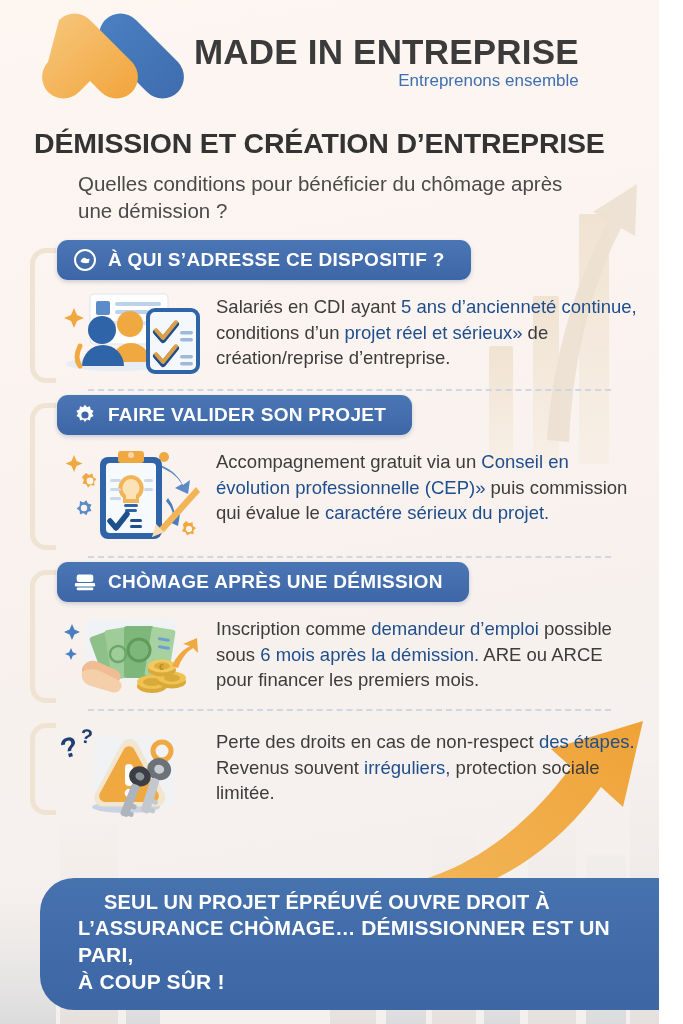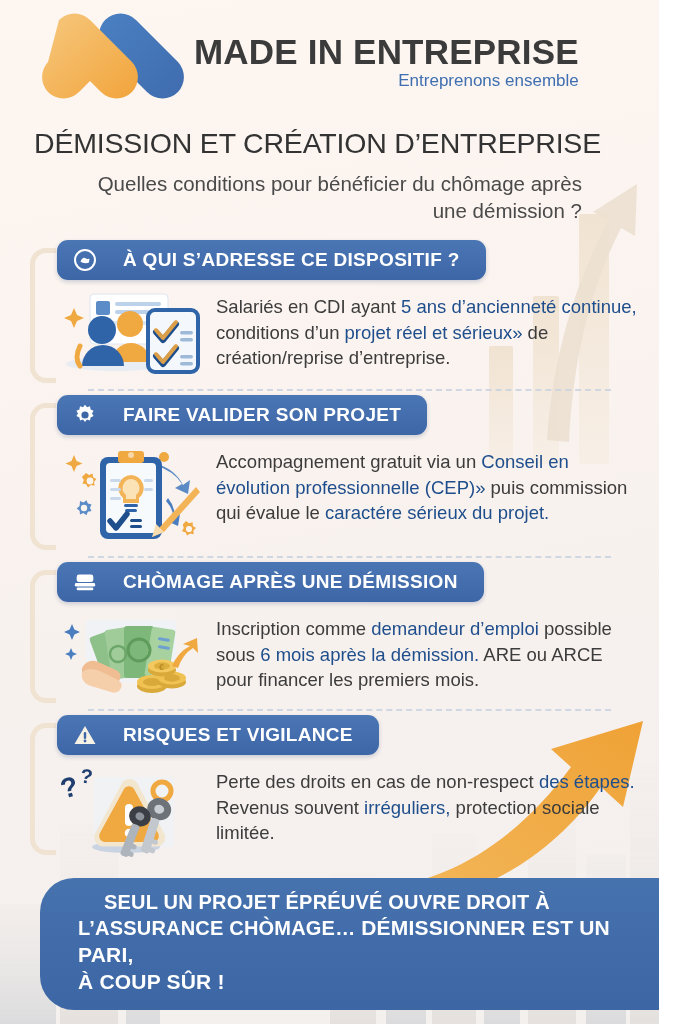--- a/index.html
+++ b/index.html
@@ -50,46 +50,45 @@
     color: #3b3b3b; line-height: 1.05; white-space: nowrap;
   }
   .brand-tag {
     font-size: 17px; color: #3f6fb0; text-align: right;
     margin-top: 1px; line-height: 1.1;
   }
 
   
   .title-block { position: relative; z-index: 5; padding: 16px 24px 0 34px; }
   .main-title {
-    font-size: 28.5px; font-weight: 400; color: #333333;
+    font-size: 28.5px; font-weight: 700; color: #333333;
     letter-spacing: -.2px; line-height: 1.1; white-space: nowrap;
   }
   .subtitle {
-    margin-top: 11px; margin-left: 28px;
+    margin-top: 11px; margin-left: 44px;
     font-size: 20.5px; color: #4a4a4a; line-height: 1.32;
     max-width: 520px;
-    text-align: right;
   }
 
   
   .sections { position: relative; z-index: 5; margin-top: 16px; }
   .section { position: relative; padding: 0 18px 0 30px; margin-bottom: 4px; }
 
   
   .bracket {
     position: absolute; left: 30px; top: 8px;
     width: 26px; bottom: 8px;
     border: 5px solid #f0e3d2;
     border-right: none;
     border-radius: 16px 0 0 16px;
   }
 
   .sec-head {
     position: relative; z-index: 2;
-    display: inline-flex; align-items: center; gap: 26px;
+    display: inline-flex; align-items: center; gap: 11px;
     height: 40px; padding: 0 26px 0 16px;
     margin-left: 27px;
     background: linear-gradient(180deg, #4b76b4 0%, #3d66a7 100%);
     border-radius: 11px;
     box-shadow: 0 2px 4px rgba(40,70,120,.22);
   }
   .sec-head-title {
     color: #ffffff; font-size: 19px; font-weight: 700;
     letter-spacing: .3px; white-space: nowrap;
   }
@@ -341,28 +340,20 @@
           </g>
           <path d="M112 56 q6 -14 18 -20 l-7 -2 14 -6 1 15 -5 -5 q-10 6 -15 20 z" fill="#f0a841"></path>
         </svg>
         <div class="sec-text"><span>Inscription comme </span><b>demandeur d’emploi</b><span> possible sous </span><b>6 mois après la démission.</b><span> ARE ou ARCE pour financer les premiers mois.</span></div>
       </div>
       <div class="divider"></div>
     </div>
 
     <div class="section">
       <div class="bracket"></div>
-      <div class="sec-head">
-        <svg class="sec-icon" viewBox="0 0 24 24">
-          <path d="M12 3 L22.5 21 L1.5 21 Z" fill="#f7f2e6"></path>
-          <rect x="10.8" y="9" width="2.4" height="7" rx="1.2" fill="#3d66a7"></rect>
-          <circle cx="12" cy="18" r="1.4" fill="#3d66a7"></circle>
-        </svg>
-        <span class="sec-head-title">RISQUES ET VIGILANCE</span>
-      </div>
       <div class="sec-body">
         <svg class="illus" width="150" height="100" viewBox="0 0 150 100">
           <text x="2" y="34" font-family="'Liberation Sans',sans-serif" font-size="28" font-weight="700" fill="#1f3f70" transform="rotate(-14 10 30)">?</text>
           <text x="20" y="20" font-family="'Liberation Sans',sans-serif" font-size="20" font-weight="700" fill="#1f3f70" transform="rotate(8 26 16)">?</text>
           <rect x="34" y="14" width="80" height="70" rx="4" fill="#eef1f6" opacity=".75"></rect>
           <ellipse cx="66" cy="84" rx="34" ry="6" fill="#c9d3e2"></ellipse>
           <path d="M62 20 a9 9 0 0 1 15 0 L104 70 a9 9 0 0 1 -7.5 13.5 L43 83.5 a9 9 0 0 1 -7.5 -13.5 Z" fill="#f3e6cf"></path>
           <path d="M64 26 a6 6 0 0 1 10 0 L98 70 a6 6 0 0 1 -5 9 L45 79 a6 6 0 0 1 -5 -9 Z" fill="#f0a841"></path>
           <rect x="65" y="41" width="8" height="22" rx="4" fill="#ffffff"></rect>
           <circle cx="69" cy="70" r="4.3" fill="#ffffff"></circle>

